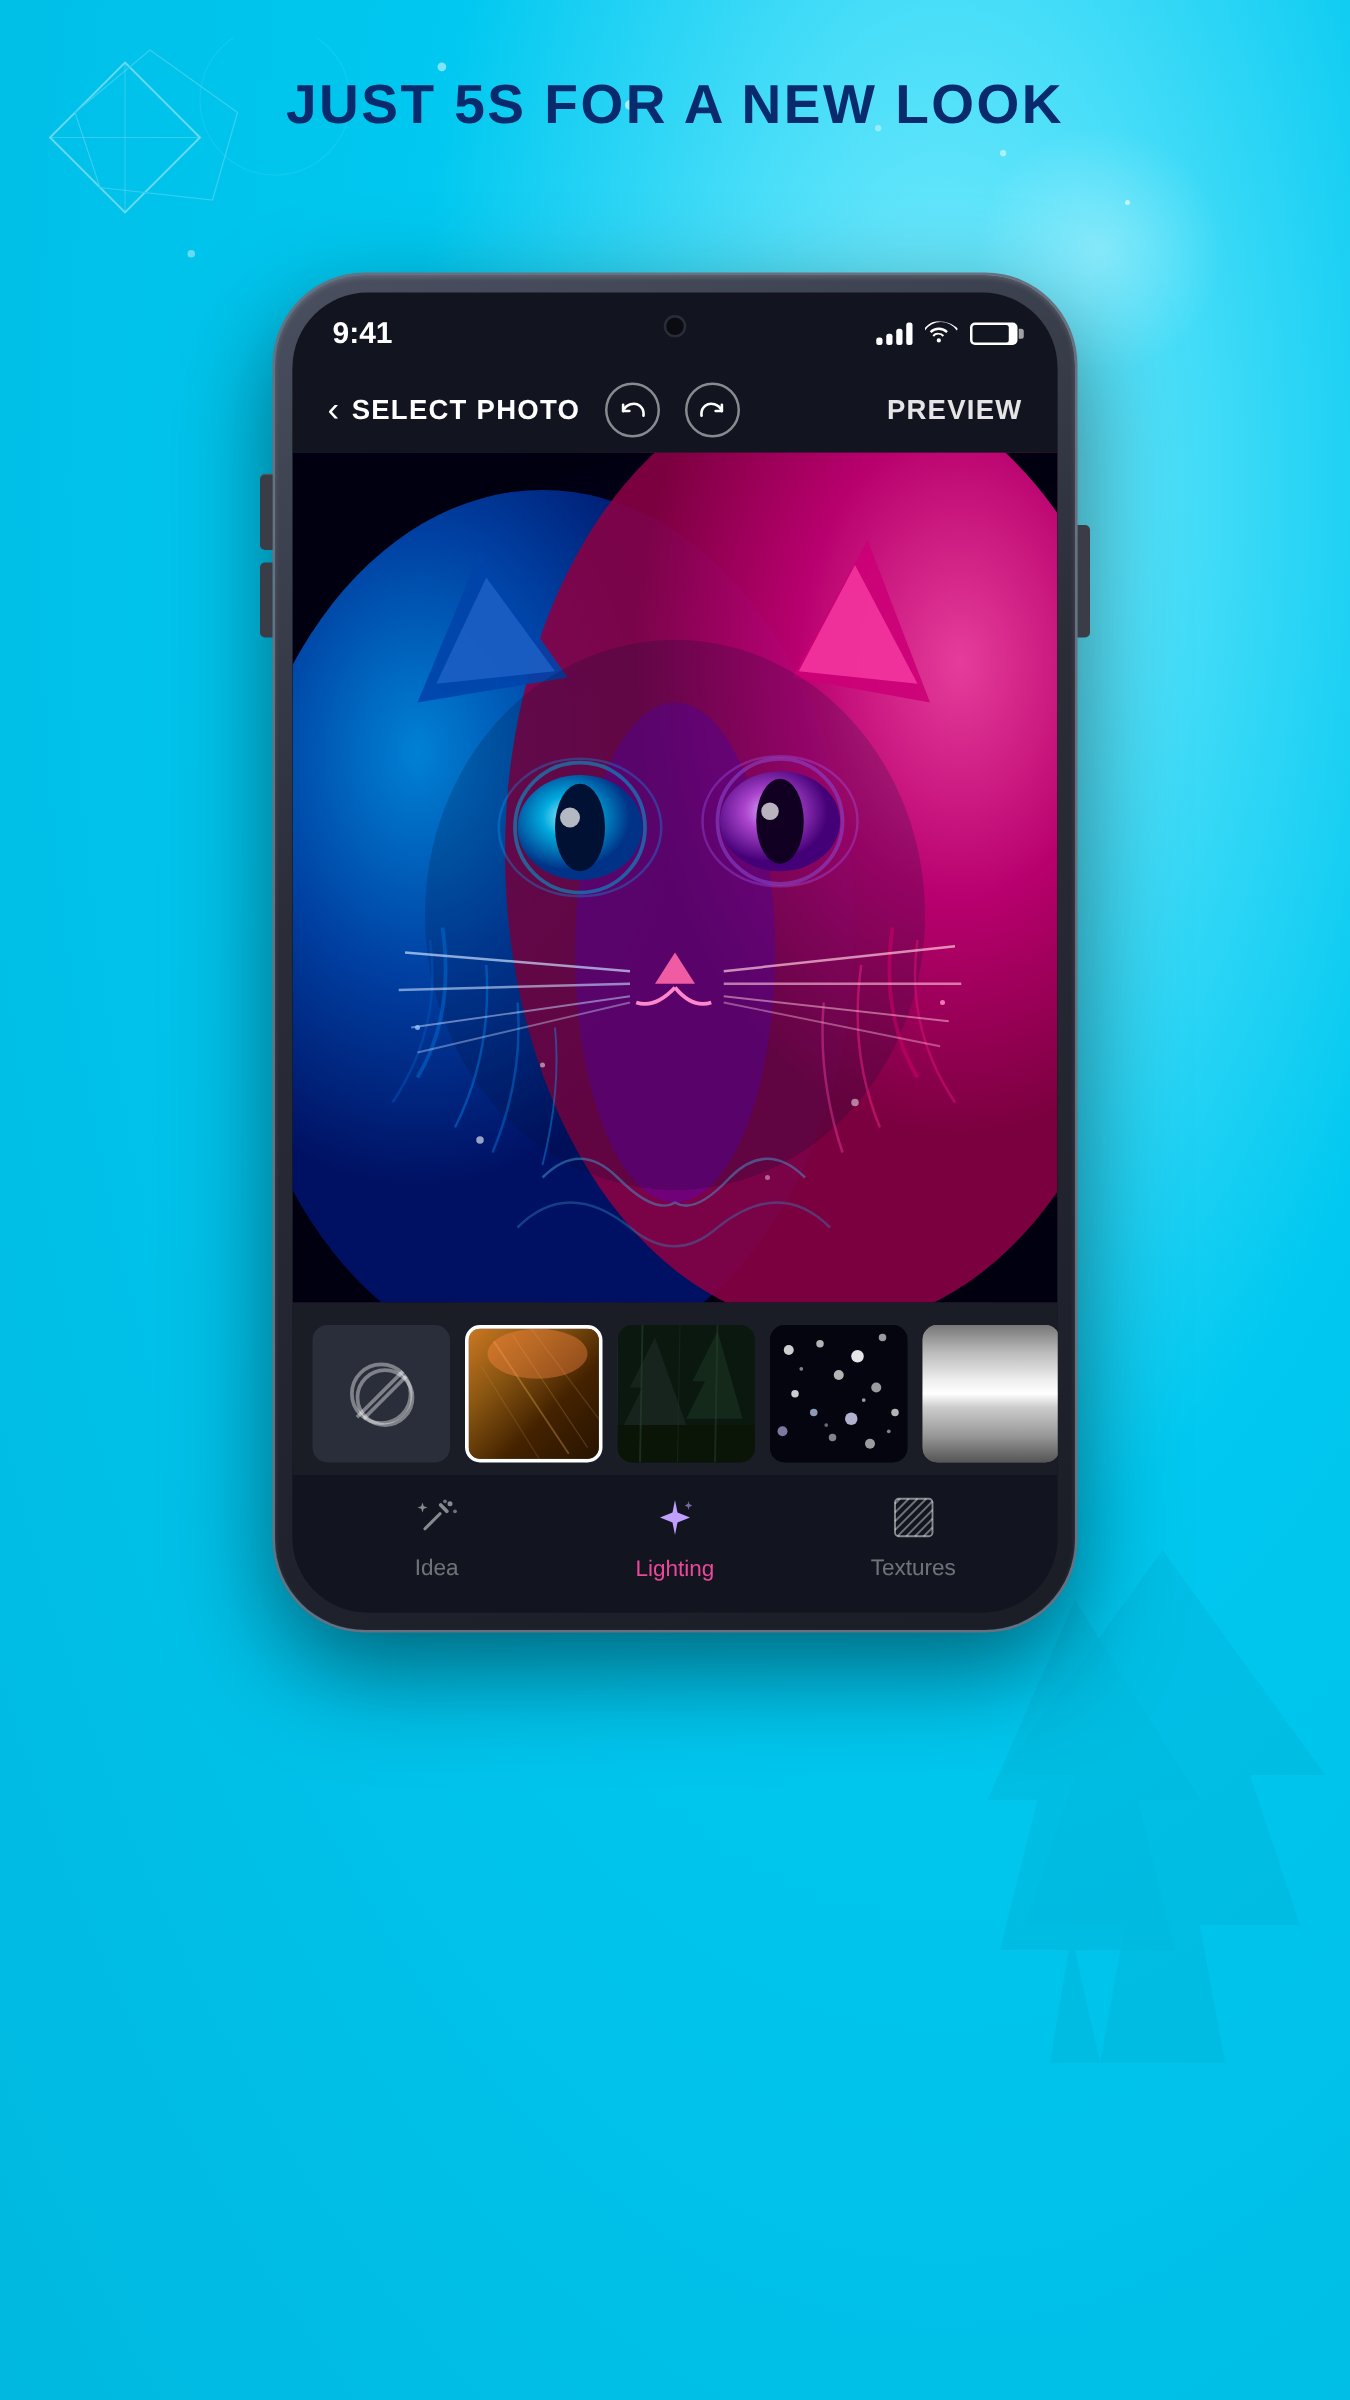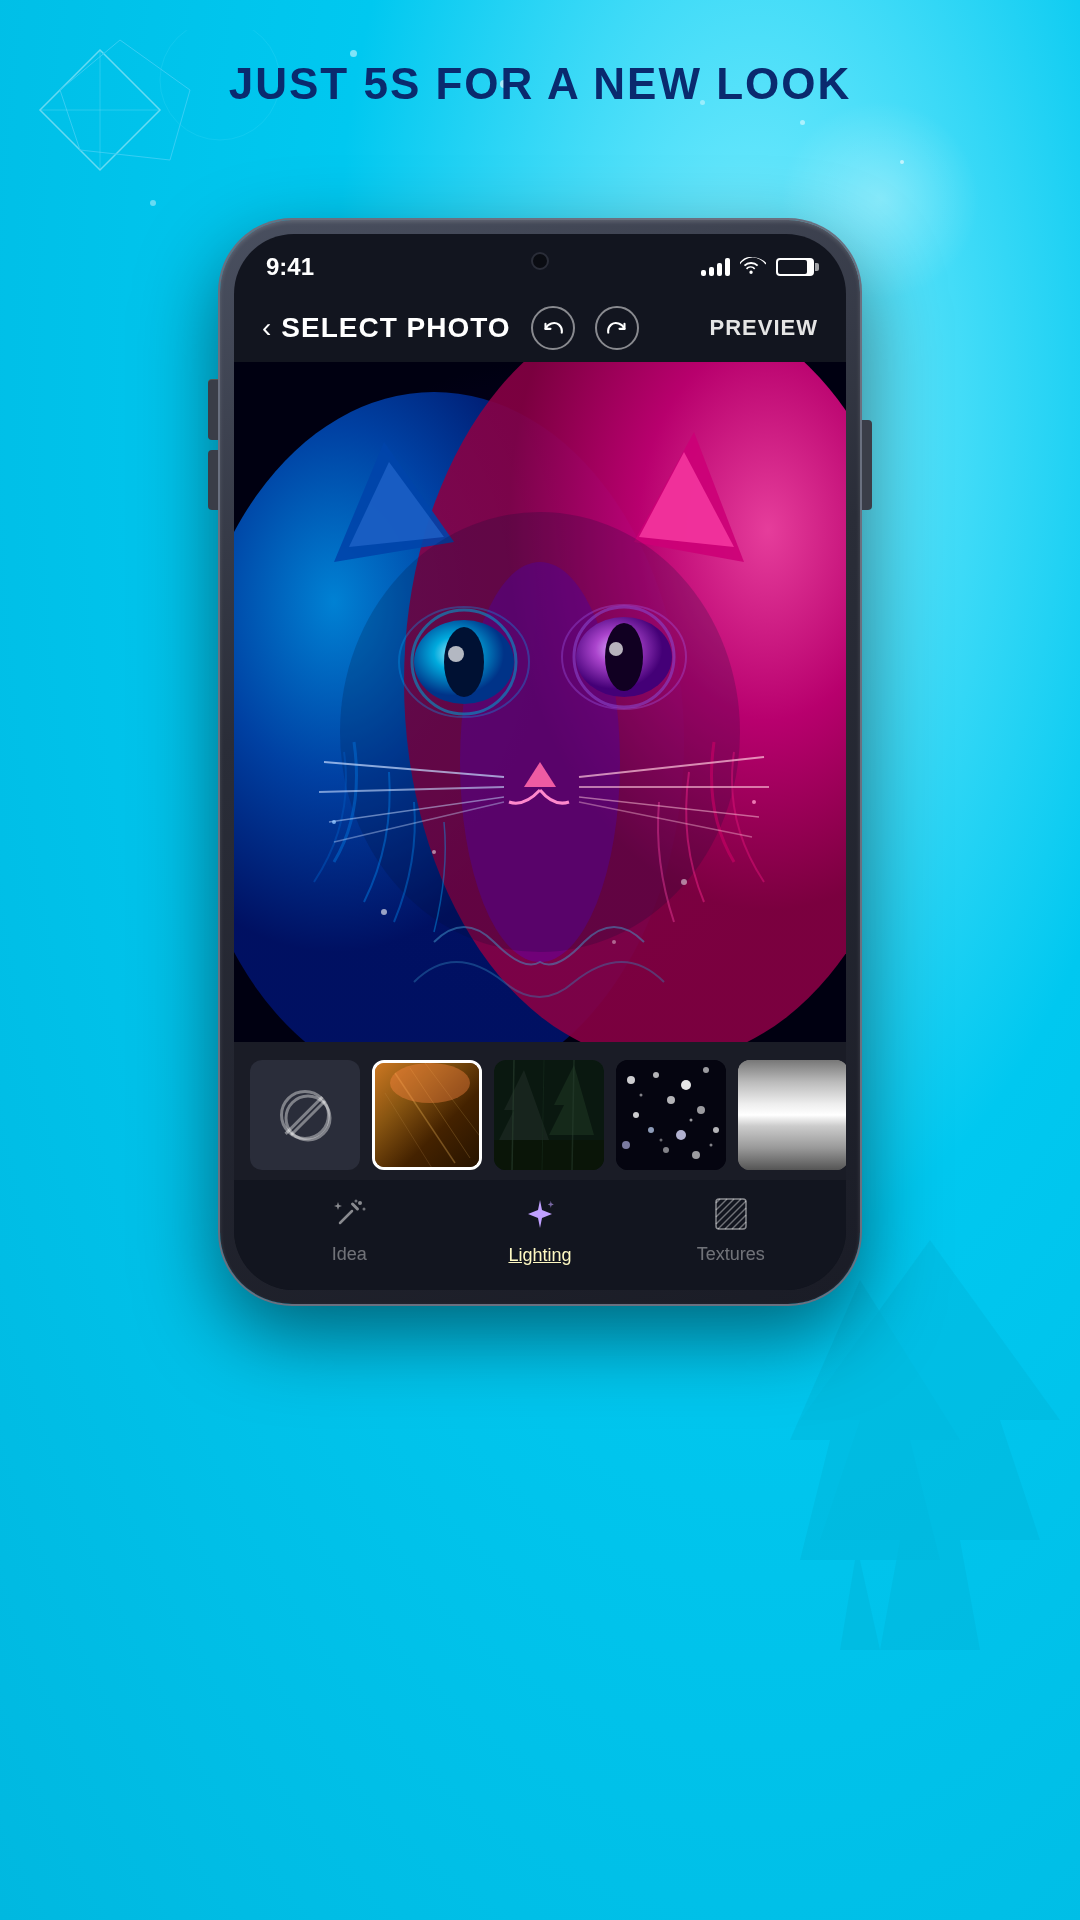--- a/index.html
+++ b/index.html
@@ -200,21 +200,21 @@
       gap: 10px;
       color: white;
     }
 
     .nav-back-icon {
       font-size: 28px;
       color: white;
     }
 
     .nav-title {
-      font-size: 28px;
+      font-size: 22px;
       font-weight: 600;
       letter-spacing: 1px;
       color: white;
     }
 
     .nav-center-icons {
       display: flex;
       gap: 20px;
       margin-left: 20px;
     }
@@ -352,22 +352,21 @@
     .bottom-nav-icon.active {
       color: #c0a0ff;
     }
 
     .bottom-nav-label {
       font-size: 18px;
       color: rgba(255,255,255,0.4);
     }
 
     .bottom-nav-label.active {
-      color: #fef9c3;
-      text-decoration: underline;
+      color: #ec4899;
     }
 
     .snow-dot {
       position: absolute;
       background: white;
       border-radius: 50%;
       opacity: 0.7;
     }
   </style>
 </head>

